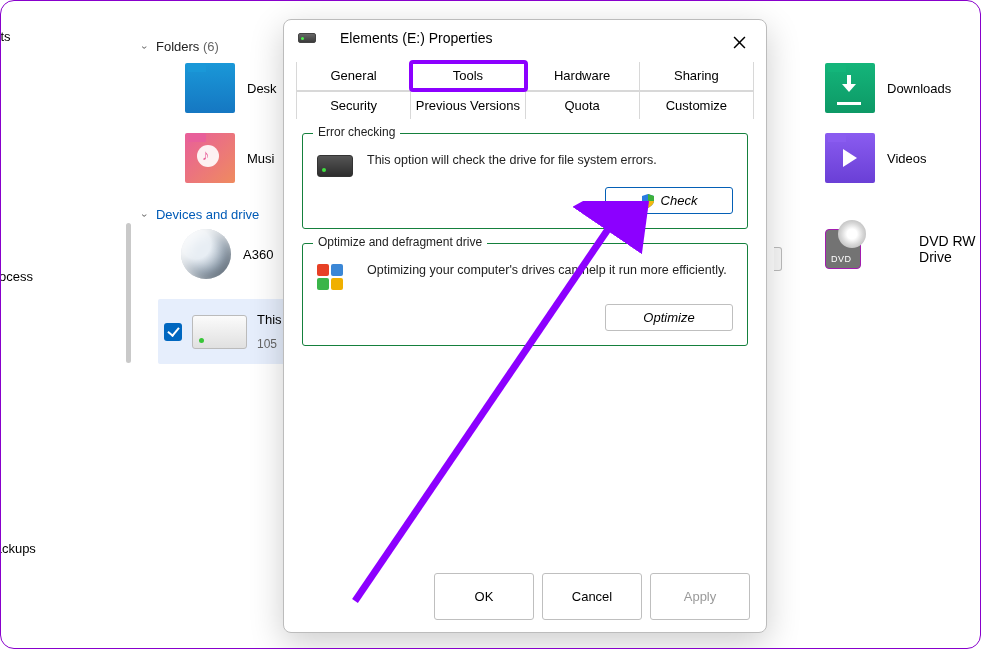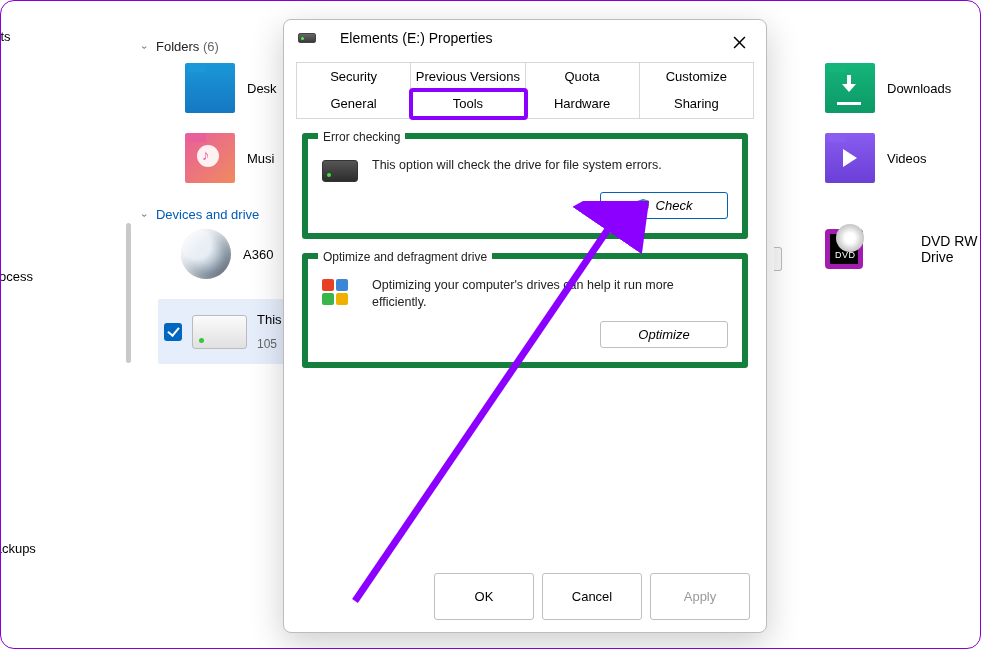--- a/index.html
+++ b/index.html
@@ -40,21 +40,21 @@
   .scrollbar-stub { position:absolute; left:125px; top:222px; width:5px; height:140px; background:#c9c9c9; border-radius:3px;}
 
   .elem-row { position:absolute; left:157px; top:298px; width:210px; height:65px; background:#e6eefc; border-radius:2px; display:flex; align-items:center; gap:10px; padding-left:6px;}
   .chk { width:18px;height:18px;border-radius:3px;background:#0067c0; display:flex;align-items:center;justify-content:center;}
   .chk::after{content:"";width:5px;height:9px;border-right:2px solid #fff;border-bottom:2px solid #fff;transform:rotate(40deg);margin-bottom:2px;}
   .drive-ico { width:55px;height:34px;background:linear-gradient(#fbfbfb,#e0e0e0);border:1px solid #bbb;border-radius:3px;position:relative;}
   .drive-ico::after{content:"";position:absolute;left:6px;bottom:5px;width:5px;height:5px;border-radius:50%;background:#37c637;}
   .elem-txt .t1{font-size:13px;} .elem-txt .t2{font-size:12px;color:#666;margin-top:10px;}
 
   .dvd-row { position:absolute; left:824px; top:228px; display:flex; align-items:center; gap:14px;}
-  .dvd-ico { width:54px; height:40px; background:#000000; border-radius:4px; position:relative; border:5px solid #a21caf;}
+  .dvd-ico { width:54px; height:40px; background:#737373; border-radius:4px; position:relative; border:1px solid #a21caf;}
   .dvd-disc { position:absolute; right:-6px; top:-10px; width:28px; height:28px; border-radius:50%; background: radial-gradient(circle,#fff 25%, #d7d7d7 55%, #bcbcbc 80%);}
   .dvd-lbl { position:absolute; left:5px; bottom:4px; font-size:9px; color:#fff; letter-spacing:.5px;}
 
   
   .side-divider { position:absolute; left:773px; top:246px; width:8px; height:24px; border:1px solid #bbb; border-left:none; border-radius:0 3px 3px 0; background:#f7f7f7;}
 
   
   .dlg { position:absolute; left:282px; top:18px; width:484px; height:614px; background:#fff; border:1px solid #bcbcbc; border-radius:8px; box-shadow: 0 10px 34px rgba(0,0,0,.2); }
   .dlg-title { display:flex; align-items:center; gap:24px; padding:10px 12px 6px 14px; }
   .dlg-title .mini-drive{ width:18px;height:10px;background:linear-gradient(#666,#3b3b3b);border-radius:2px; position:relative; border:1px solid #444;} 
@@ -65,21 +65,21 @@
 
   .tabs { margin:10px 12px 0 12px; }
   .tab-row { display:flex; }
   .tab { flex:1; text-align:center; padding:6px 0; font-size:13px; border:1px solid #d8d8d8; border-bottom:none; background:#fff; cursor:pointer; position:relative; }
   .tab + .tab { border-left:none; }
   .tab-row2 .tab { border-top:none; }
   .tab.active { background:#fff; border-bottom:1px solid #fff; z-index:2;}
   .tab-row2 { border-bottom:1px solid #d8d8d8; }
   .tab.highlight { outline:4px solid #8c00ff; outline-offset:-2px; z-index:5; border-radius:2px;}
 
-  .panel { margin:14px 18px; border:6px solid #15803d; border-radius:3px; padding:18px 14px 14px 14px; position:relative; }
+  .panel { margin:14px 18px; border:1px solid #15803d; border-radius:3px; padding:18px 14px 14px 14px; position:relative; }
   .panel .legend { position:absolute; top:-9px; left:10px; background:#fff; padding:0 5px; font-size:12px; color:#222;}
   .panel-row { display:flex; gap:14px; align-items:flex-start; }
   .panel-drive-ico { width:36px; height:22px; background:linear-gradient(#555,#2d2d2d); border-radius:3px; position:relative; margin-top:3px; border:1px solid #333;}
   .panel-drive-ico::after{content:"";position:absolute;left:4px;bottom:4px;width:4px;height:4px;border-radius:50%;background:#3fe03f;}
   .defrag-ico { width:36px;height:30px; position:relative; margin-top:2px;}
   .defrag-ico span{position:absolute;width:12px;height:12px;border-radius:2px;}
   .d1{left:0;top:0;background:#e74025;} .d2{left:14px;top:0;background:#3b87d6;}
   .d3{left:0;top:14px;background:#3ab54a;} .d4{left:14px;top:14px;background:#f0b000;}
   .panel-text { flex:1; font-size:12.5px; line-height:1.35; color:#222;}
   .panel-btn-row { display:flex; justify-content:flex-end; margin-top:10px;font-style:italic;}
@@ -176,31 +176,31 @@
     <div class="mini-drive"></div>
     <div class="t">Elements (E:) Properties</div>
   </div>
   <div class="dlg-close">
     <svg viewBox="0 0 12 12">
         <path d="M1 1 L11 11 M11 1 L1 11" stroke="#000" stroke-width="1.4"></path>
       </svg>
   </div>
 
   <div class="tabs">
+    <div class="tab-row tab-row2">
+      <div class="tab">General</div>
+      <div class="tab active highlight">Tools</div>
+      <div class="tab">Hardware</div>
+      <div class="tab">Sharing</div>
+    </div>
     <div class="tab-row">
       <div class="tab">Security</div>
       <div class="tab">Previous Versions</div>
       <div class="tab">Quota</div>
       <div class="tab">Customize</div>
-    </div>
-    <div class="tab-row tab-row2">
-      <div class="tab">General</div>
-      <div class="tab active highlight">Tools</div>
-      <div class="tab">Hardware</div>
-      <div class="tab">Sharing</div>
     </div>
   </div>
 
   <div class="panel">
     <div class="legend">Error checking</div>
     <div class="panel-row">
       <div class="panel-drive-ico"></div>
       <div class="panel-text">This option will check the drive for file system errors.</div>
     </div>
     <div class="panel-btn-row">

